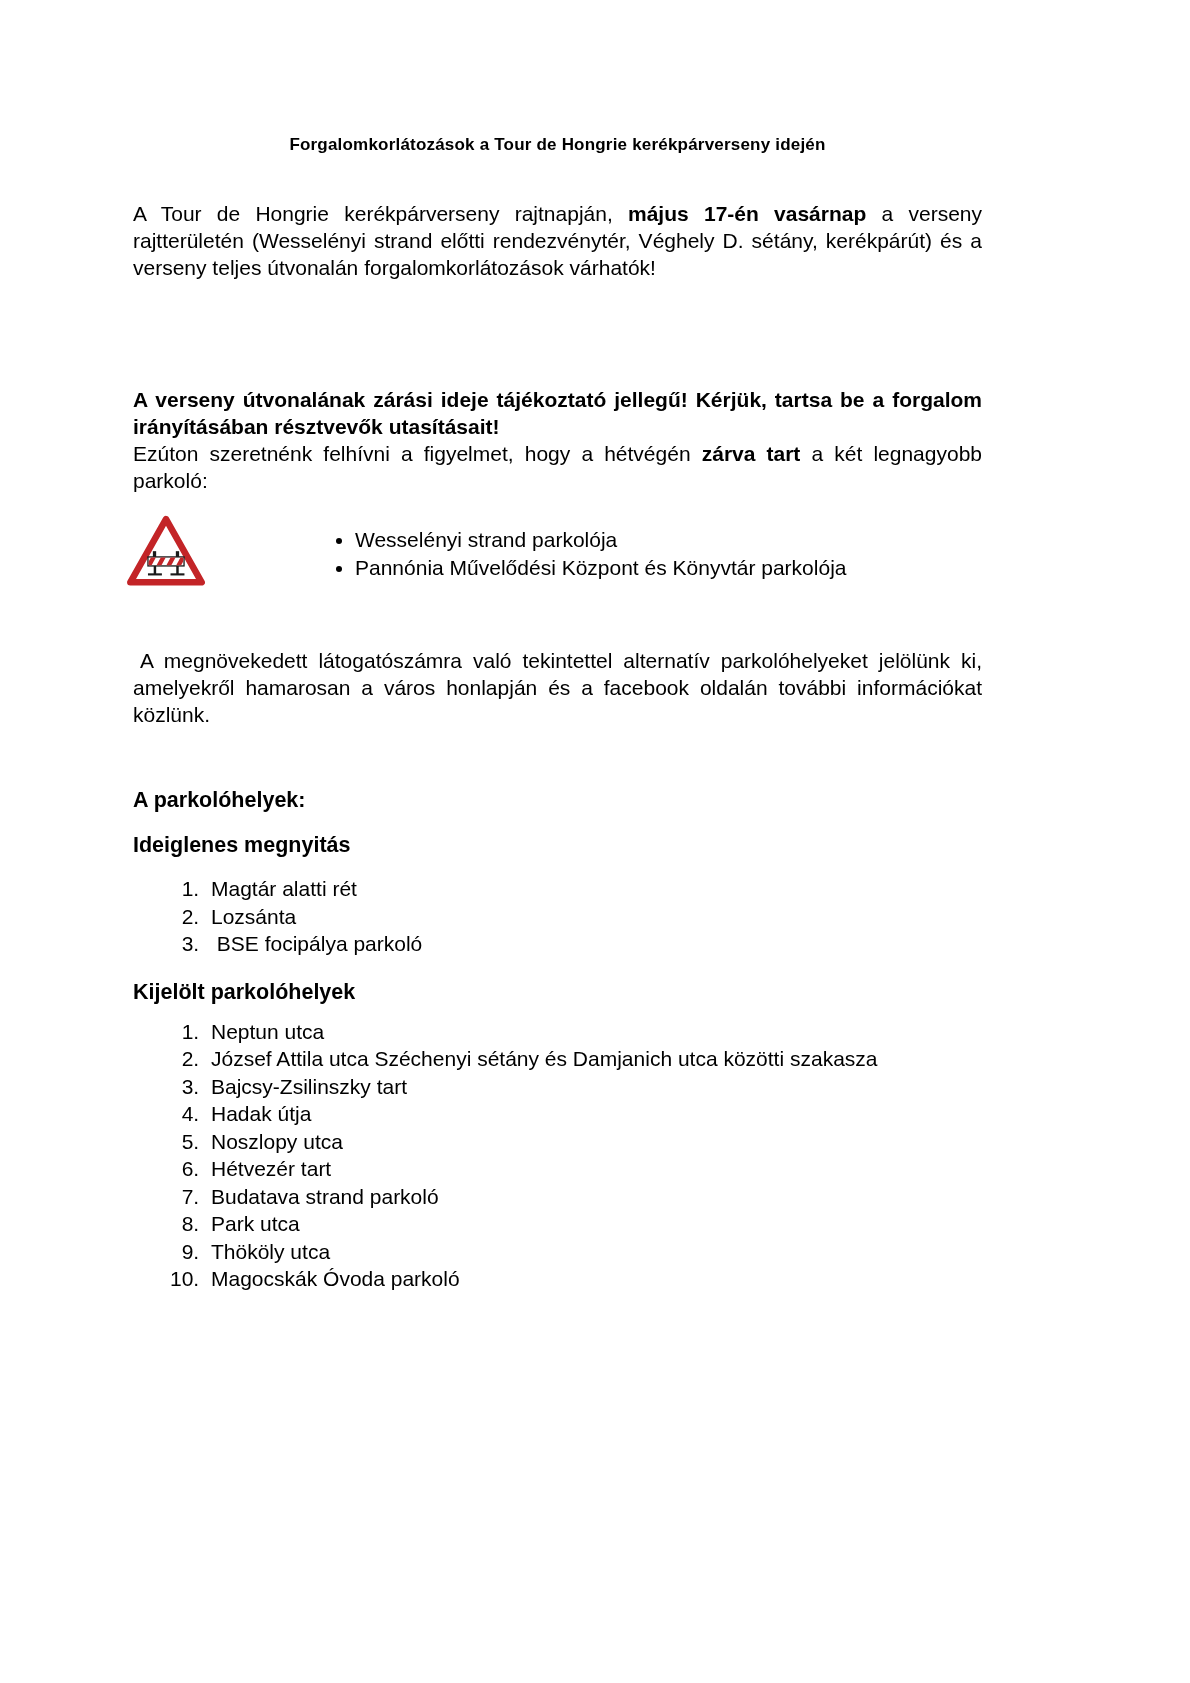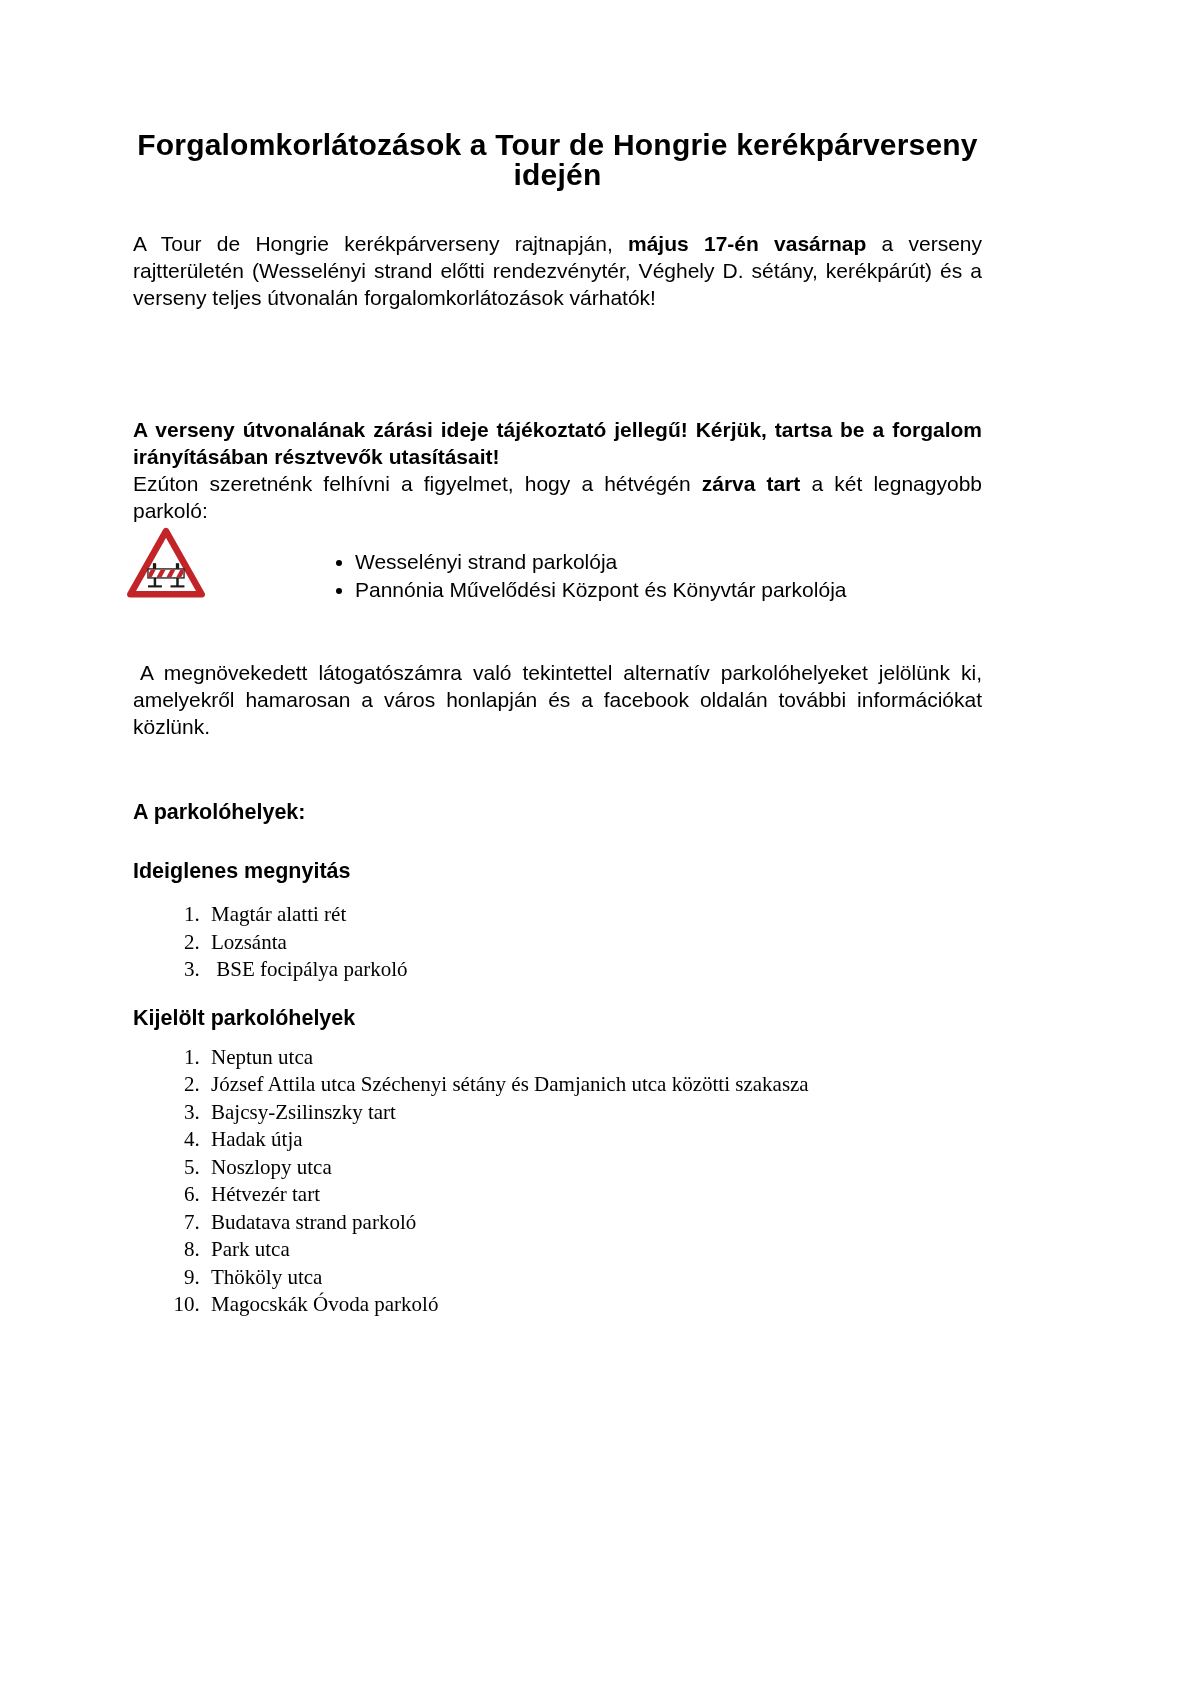--- a/index.html
+++ b/index.html
@@ -12,40 +12,41 @@
   .page {
     box-sizing: border-box;
     width: 1190px; height: 1683px;
     padding: 0 208px 0 133px;
     overflow: hidden;
   }
   .page * { margin: 0; padding: 0; }
 
   .doc-title {
     margin-top: 130px;
-    font-size: 30px;
+    font-size: 17px;
     line-height: 30px;
     font-weight: bold;
     text-align: center;
     letter-spacing: 0.2px;
   }
 
   p.body-par {
     font-size: 21px;
     line-height: 27px;
     text-align: justify;
   }
   .par-intro   { margin-top: 40px; }
   .par-warning { margin-top: 105px; font-weight: bold; font-size: 21.5px; line-height: 27.5px; }
   .par-closed  { }
   .par-alt     { margin-top: 55px; text-indent: 7px; }
 
   .closed-row {
+    margin-top: 18px;
     display: flex;
-    align-items: flex-end;
+    align-items: center;
   }
   .warn-icon-wrap {
     flex: 0 0 auto;
     margin-left: -8px;
     width: 82px; height: 80px;
   }
   ul.closed-list {
     list-style: disc outside;
     margin-top: 3px;
     padding-left: 148px;
@@ -53,33 +54,32 @@
   }
   ul.closed-list li { line-height: 28px; }
 
   h2.section-heading {
     margin-top: 58px;
     font-size: 21.5px;
     line-height: 28px;
     font-weight: bold;
   }
   h3.sub-heading {
-    margin-top: 31px;
+    margin-top: 17px;
     font-size: 21.5px;
     line-height: 28px;
     font-weight: bold;
   }
   h3.sub-heading.desig { margin-top: 20px; }
 
   ol.num-list {
     list-style: decimal outside;
     margin-top: 16px;
     padding-left: 72px;
     font-size: 21px;
-    font-family: Liberation Serif, serif;
   }
   ol.num-list li { line-height: 27.5px; padding-left: 6px; }
   ol.num-list.desig { margin-top: 12px; }
 </style>
 </head>
 <body>
 
 <div class="page">
 
   <h1 class="doc-title">Forgalomkorlátozások a Tour de Hongrie kerékpárverseny idején</h1>

